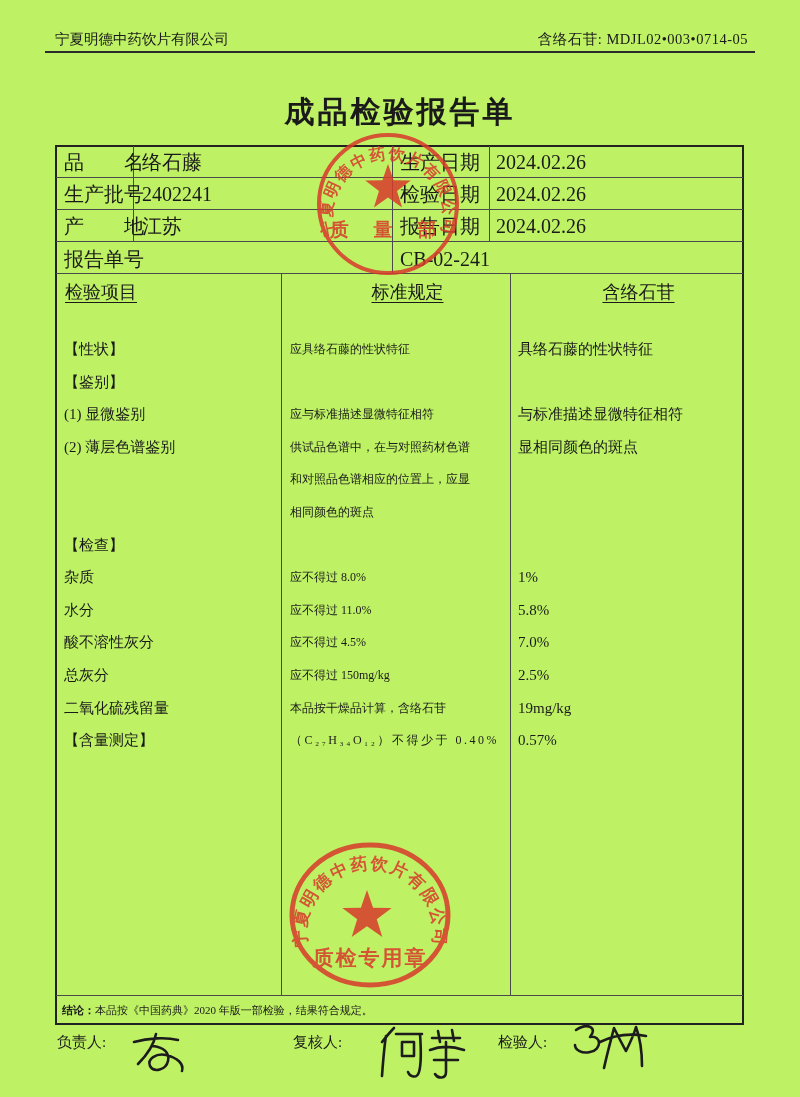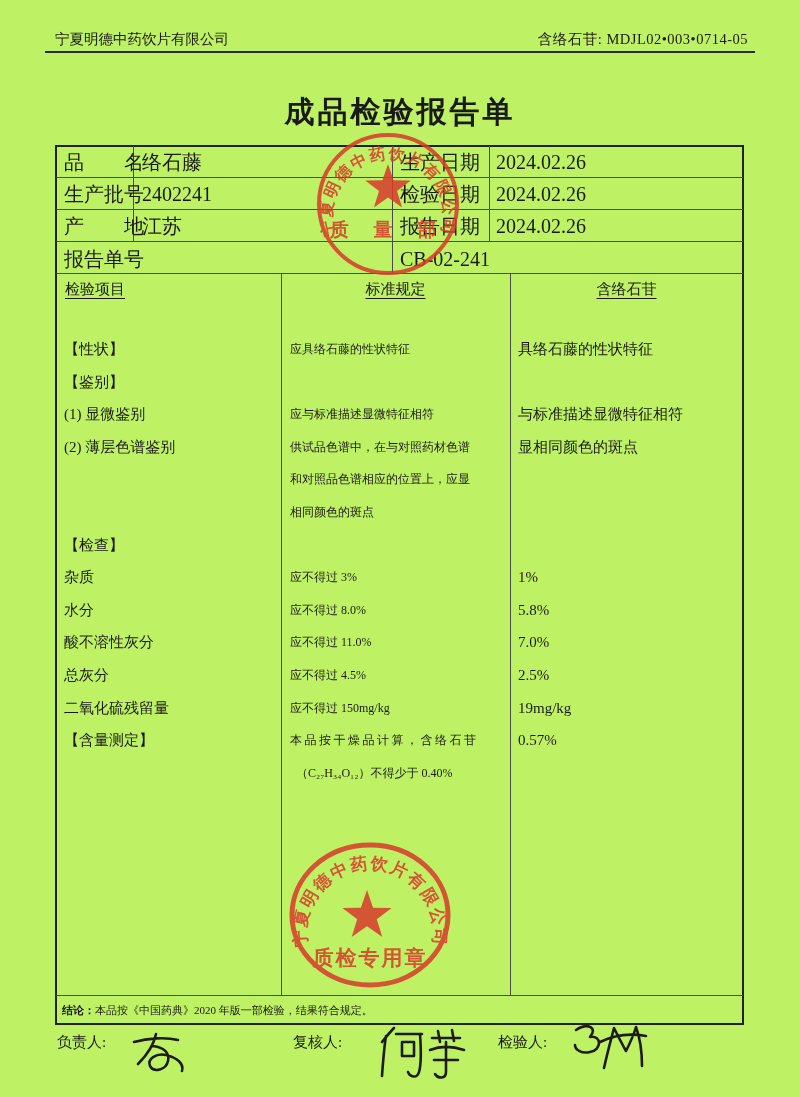--- a/index.html
+++ b/index.html
@@ -14,22 +14,22 @@
   .doccode{right:52px;top:30px;font-size:14.5px;letter-spacing:.5px;}
   .headrule{left:45px;top:51px;width:710px;height:2px;background:#2b2b2b;}
   
   .title{left:0;top:92px;width:800px;text-align:center;font-size:30px;font-weight:bold;letter-spacing:3px;}
   
   .frame{left:55px;top:145px;width:689px;height:880px;border:2px solid #222;box-sizing:border-box;}
   .hline{background:#4a4a4a;height:1px;}
   .vline{background:#4a4a4a;width:1px;}
   
   .cell{font-size:20px;height:22px;line-height:22px;white-space:nowrap;}
-  .hdr{font-size:15px;text-decoration:underline;text-underline-offset:4px;}
-  .center{text-align:center;}
+  .hdr{font-size:18px;text-decoration:underline;text-underline-offset:4px;}
+  .center{text-align:center;padding-left:12px;}
   
   .lines{top:333px;}
   .lines .line{height:32.6px;line-height:32.6px;font-size:15px;white-space:nowrap;overflow:hidden;}
   .std-lines .line{font-size:12px;}
   .std-lines .line:nth-child(13){letter-spacing:2.5px;}
   .std-lines .line:nth-child(14){padding-left:6px;}
   
   .conclusion{left:62px;top:999px;font-size:11px;height:22px;line-height:22px;white-space:nowrap;}
   .conclusion .lab{font-weight:bold;}
   
@@ -105,21 +105,20 @@
   </div>
 
   <div class="abs lines std-lines" style="left:290px;width:219px;">
     <div class="line">应具络石藤的性状特征</div>
     <div class="line"></div>
     <div class="line">应与标准描述显微特征相符</div>
     <div class="line">供试品色谱中，在与对照药材色谱</div>
     <div class="line">和对照品色谱相应的位置上，应显</div>
     <div class="line">相同颜色的斑点</div>
     <div class="line"></div>
-    <div class="line">应不得过 3%</div>
     <div class="line">应不得过 8.0%</div>
     <div class="line">应不得过 11.0%</div>
     <div class="line">应不得过 4.5%</div>
     <div class="line">应不得过 150mg/kg</div>
     <div class="line">本品按干燥品计算，含络石苷</div>
     <div class="line">（C₂₇H₃₄O₁₂）不得少于 0.40%</div>
   </div>
 
   <div class="abs lines" style="left:518px;width:222px;">
     <div class="line">具络石藤的性状特征</div>

